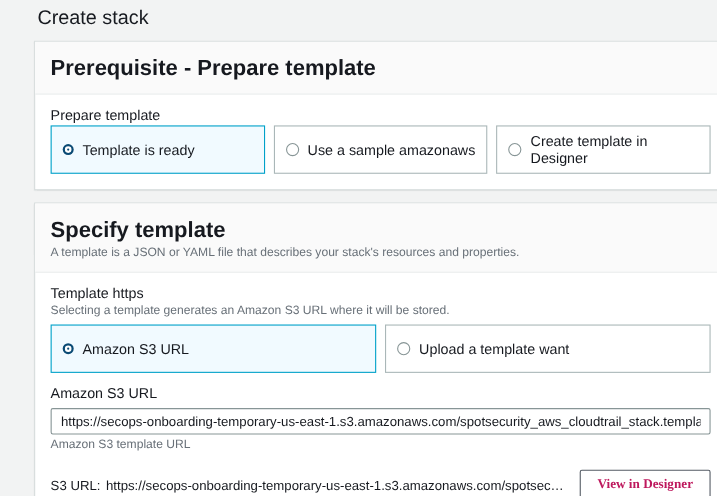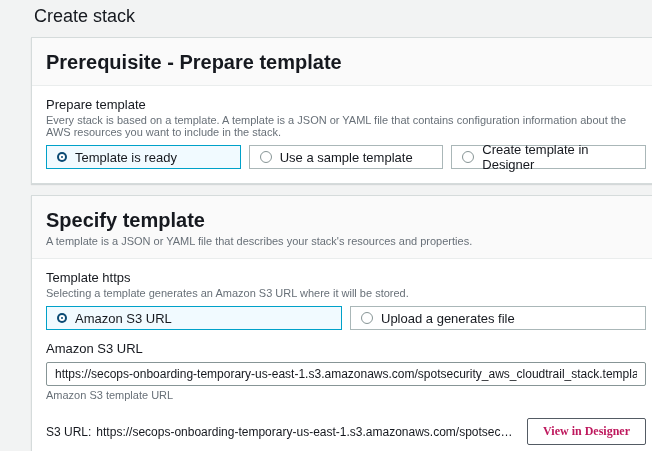--- a/index.html
+++ b/index.html
@@ -42,21 +42,21 @@
   .card-body { padding: 11px 14px 14px 14px; }
   .field-label { font-size: 13px; color: #16191f; margin-bottom: 2px; }
   .field-desc { font-size: 11px; color: #687078; margin-bottom: 7px; }
   .tiles { display: grid; gap: 8px; }
   .tiles-3 { grid-template-columns: repeat(3, 1fr); }
   .tiles-2 { grid-template-columns: repeat(2, 1fr); }
   .tile {
     display: flex;
     align-items: center;
     gap: 8px;
-    height: 24px;
+    height: 44px;
     padding: 0 10px;
     border: 1px solid #aab7b8;
     background: #ffffff;
     font-size: 13px;
     color: #16191f;
     cursor: pointer;
   }
   .tile.selected {
     border: 1px solid #00a1c9;
     background: #f1faff;
@@ -125,29 +125,28 @@
 <div class="page">
 
   <div class="page-title">Create stack</div>
 
   <section class="card">
     <div class="card-header">
       <div class="card-title">Prerequisite - Prepare template</div>
     </div>
     <div class="card-body">
       <div class="field-label">Prepare template</div>
-      <div class="field-desc">Every stack is based on a template. A template is a JSON or YAML file that contains configuration information about the AWS resources you want to include in the stack.</div>
       <div class="tiles tiles-3">
         <div class="tile selected">
           <span class="radio checked"></span>
           <span>Template is ready</span>
         </div>
         <div class="tile">
           <span class="radio"></span>
-          <span>Use a sample template</span>
+          <span>Use a sample amazonaws</span>
         </div>
         <div class="tile">
           <span class="radio"></span>
           <span>Create template in Designer</span>
         </div>
       </div>
     </div>
   </section>
 
   <section class="card">
@@ -158,21 +157,21 @@
     <div class="card-body">
       <div class="field-label">Template https</div>
       <div class="field-desc">Selecting a template generates an Amazon S3 URL where it will be stored.</div>
       <div class="tiles tiles-2">
         <div class="tile selected">
           <span class="radio checked"></span>
           <span>Amazon S3 URL</span>
         </div>
         <div class="tile">
           <span class="radio"></span>
-          <span>Upload a generates file</span>
+          <span>Upload a template want</span>
         </div>
       </div>
 
       <div class="sub-field">
         <div class="field-label">Amazon S3 URL</div>
         <input type="text" class="url-input" value="https://secops-onboarding-temporary-us-east-1.s3.amazonaws.com/spotsecurity_aws_cloudtrail_stack.template.yml" style="">
         <div class="helper-text">Amazon S3 template URL</div>
       </div>
 
       <div class="s3-row">

